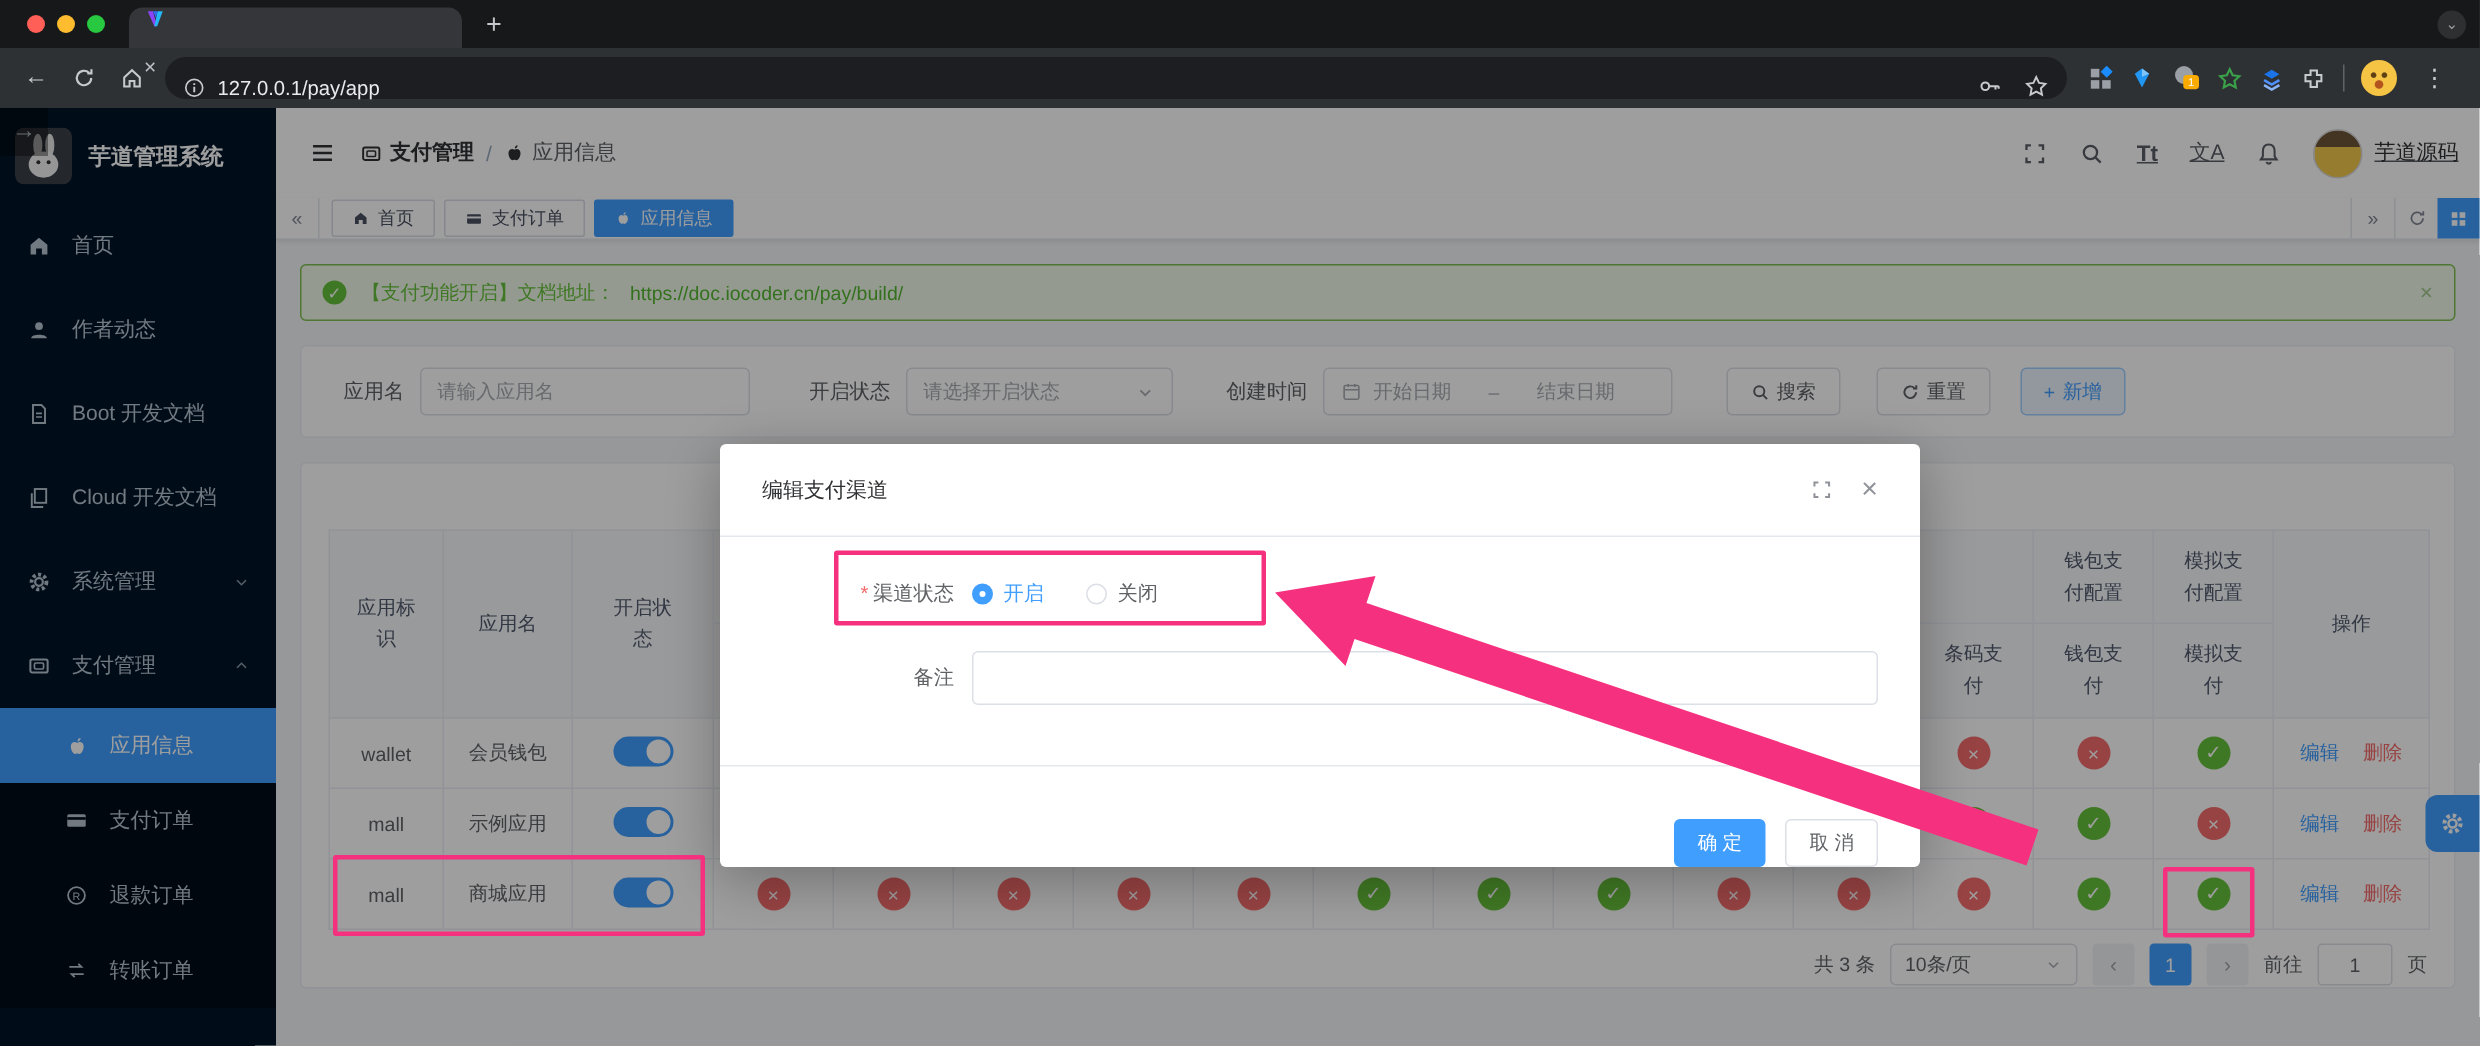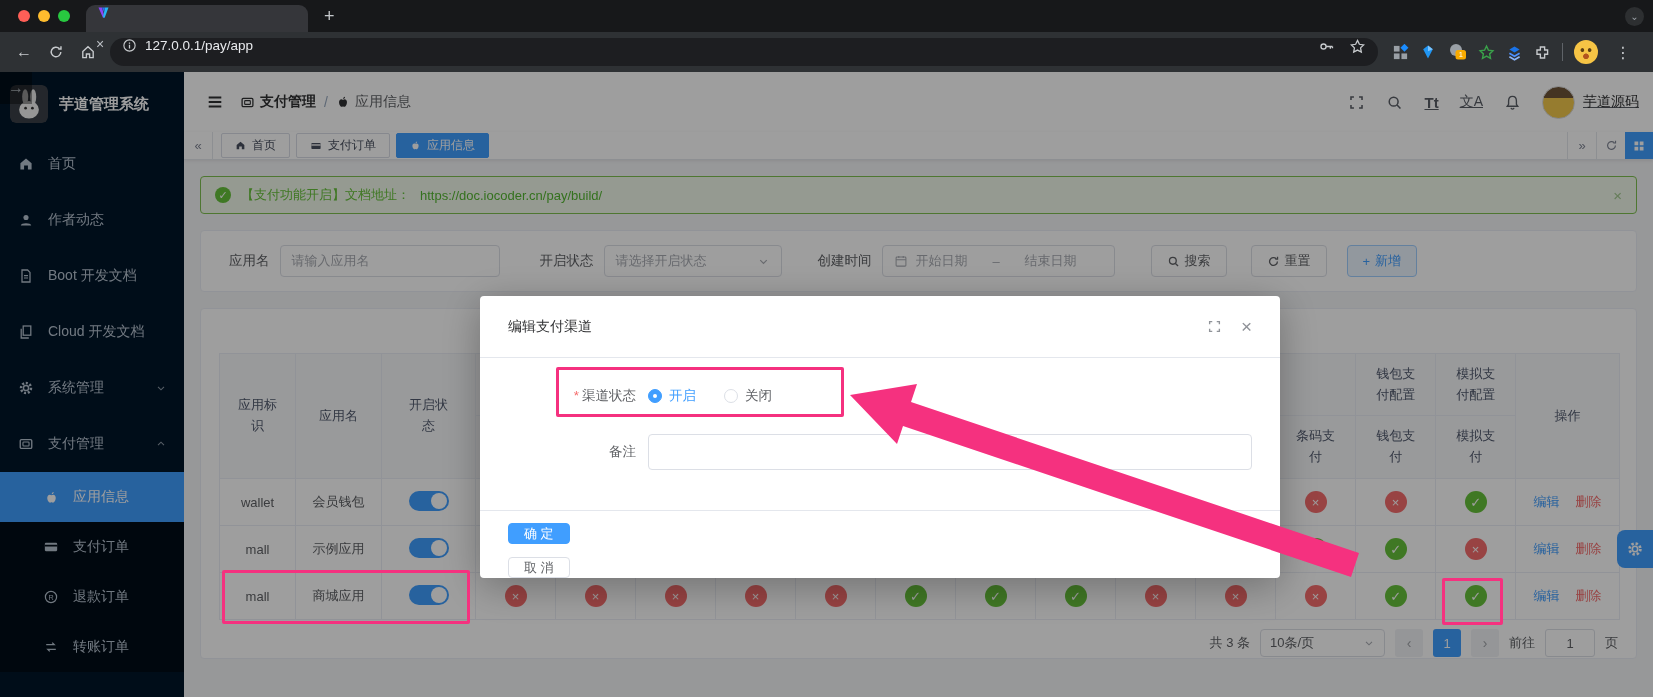--- a/index.html
+++ b/index.html
@@ -13,21 +13,21 @@
   .light { width:12px; height:12px; border-radius:50%; }
   .light.red{background:#ff5f57}.light.yellow{background:#febc2e}.light.green{background:#28c840}
   .btab { width:222px; height:27px; margin-top:5px; background:#35363a; border-radius:9px 9px 0 0; display:flex; align-items:flex-start; padding:0 10px; gap:8px;flex-direction:column; }
   .btab-title { color:#e8eaed; font-size:12.5px; flex:1; white-space:nowrap; overflow:hidden; }
   .btab-close { color:#bdc1c6; font-size:14px; }
   .newtab { color:#c4c7cb; font-size:18px; margin-left:16px; }
   .tabsearch { position:absolute; right:9px; top:7px; width:19px; height:19px; border-radius:50%; background:#2d2f31; color:#9aa0a6; font-size:10px; display:flex; align-items:center; justify-content:center; }
   .toolbar { height:40px; background:#2e3134; display:flex; align-items:center; padding:0 8px; }
   .nav-ico { width:32px; height:32px; display:flex; align-items:center; justify-content:center; color:#c7cacd; font-size:16px; }
   .nav-ico.dim { color:#686c70; }
-  .urlbar { flex:1; height:28px; background:#1d1e21; border-radius:14px; display:flex; align-items:flex-start; padding:0 12px; margin:0 6px; color:#e8eaed; }
+  .urlbar { flex:1; height:28px; background:#1d1e21; border-radius:14px; display:flex; align-items:flex-end; padding:0 12px; margin:0 6px; color:#e8eaed; }
   .url-text { font-size:13.5px; margin-left:8px; flex:1; }
   .url-right { display:flex; align-items:center; gap:14px; color:#c7cacd; }
   .ext-icons { display:flex; align-items:center; gap:11px; padding:0 8px; }
   .ext-sep { width:1px; height:18px; background:#5f6368; }
   .profile-avatar { width:24px; height:24px; border-radius:50%;
     background: radial-gradient(circle at 35% 42%, #5f4012 1.5px, rgba(0,0,0,0) 2.2px),
                 radial-gradient(circle at 65% 42%, #5f4012 1.5px, rgba(0,0,0,0) 2.2px),
                 radial-gradient(circle at 50% 68%, #b3541e 2.5px, rgba(0,0,0,0) 3.2px), #f6c445; }
   .more-dots { color:#c7cacd; font-size:16px; padding:0 6px; }
 
@@ -118,21 +118,21 @@
   .modal-body { height:152px; padding:14px 28px 0; }
   .form-row { display:flex; align-items:center; margin-bottom:14px; }
   .form-label { width:140px; text-align:right; padding-right:12px; font-size:13.5px; color:#606266; flex-shrink:0; }
   .req { color:#f56c6c; margin-right:3px; }
   .radio { display:inline-flex; align-items:center; gap:7px; margin-right:28px; font-size:13.5px; }
   .rdot { width:14px; height:14px; border-radius:50%; border:1px solid #dcdfe6; background:#fff; position:relative; }
   .radio.sel .rdot { border-color:#409eff; background:#409eff; }
   .radio.sel .rdot::after { content:""; position:absolute; left:4px; top:4px; width:4px; height:4px; border-radius:50%; background:#fff; }
   .radio.sel { color:#409eff; } .radio.unsel { color:#606266; }
   .remark-input { flex:1; height:36px; border:1px solid #dcdfe6; border-radius:4px; font-family:inherit; font-size:13px; padding:0 11px; color:#606266; }
-  .modal-footer { height:68px; border-top:1px solid #e4e7ed; display:flex; justify-content:flex-end; align-items:flex-start; padding:12px 28px 0; gap:13px;flex-direction:column; }
+  .modal-footer { height:68px; border-top:1px solid #e4e7ed; display:flex; justify-content:flex-end; align-items:flex-end; padding:12px 28px 0; gap:13px; }
   .btn-primary { background:#409eff; border-color:#409eff; color:#fff; }
 
   .annot-box { position:fixed; border:3px solid #f5317f; border-radius:2px; z-index:70; pointer-events:none; }
   #annot-box-status { left:556px; top:367px; width:288px; height:50px; }
   #annot-box-row { left:222px; top:570px; width:248px; height:54px; }
   #annot-box-cell { left:1442px; top:578px; width:61px; height:47px; }
   .annot-arrow { position:fixed; left:0; top:0; width:1653px; height:697px; z-index:70; pointer-events:none; }
 </style>
 </head>
 <body>

